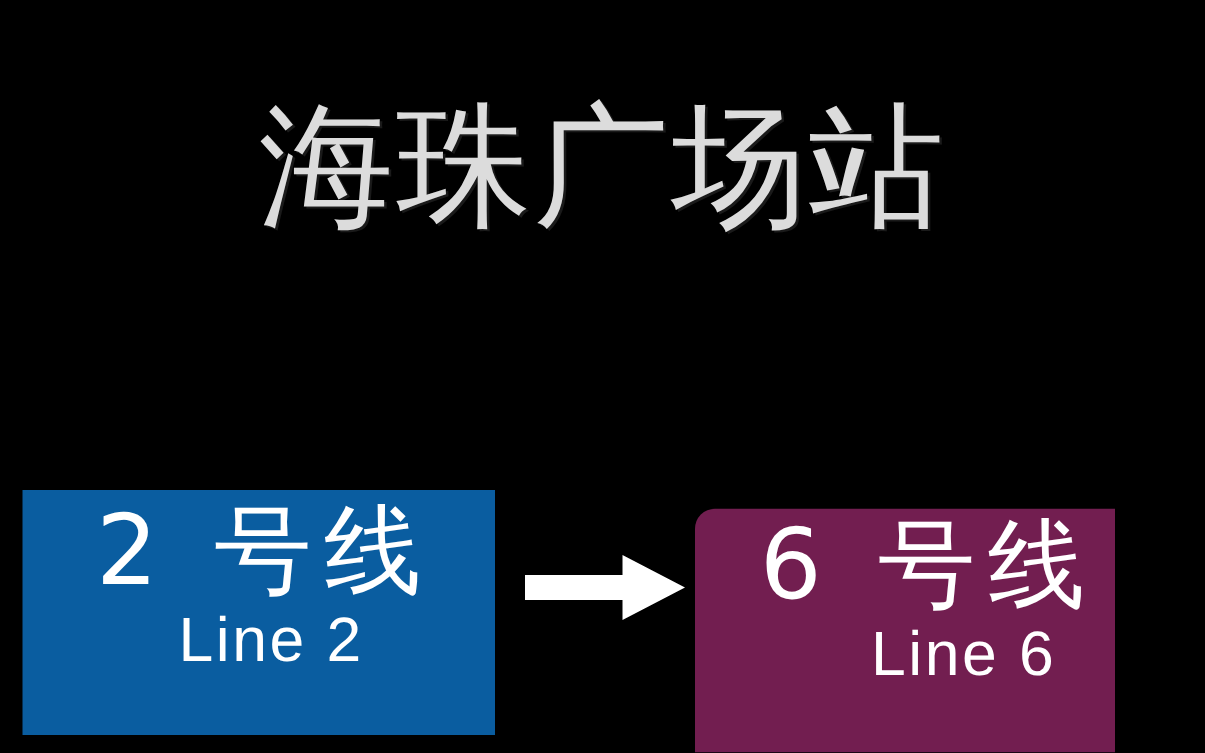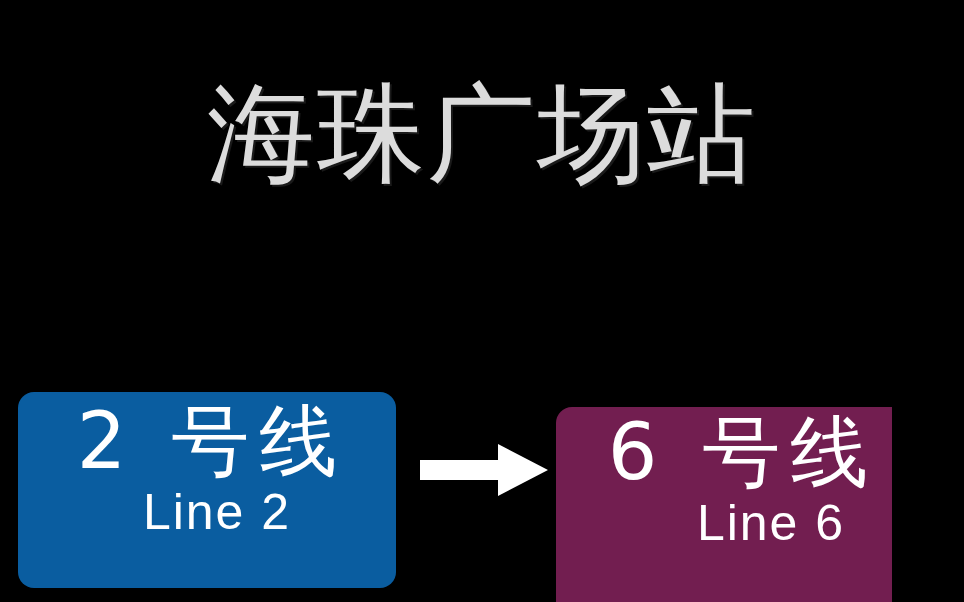--- a/index.html
+++ b/index.html
@@ -75,21 +75,21 @@
     font-weight: 400;
   }
 
   
   #badge-line-2 {
     left: 18px;
     top: 12px;
     width: 378px;
     height: 196px;
     background: #0a5da0;
-    border-radius: 16px;
+    border-radius: 0;
     padding-top: 6px;
   }
   #badge-line-2 .badge-cn { letter-spacing: 10px; padding-left: 10px; }
   #badge-line-2 .badge-en { letter-spacing: 2px; padding-left: 20px; }
 
   
   #badge-line-6 {
     left: 556px;
     top: 27px;
     width: 374px;

